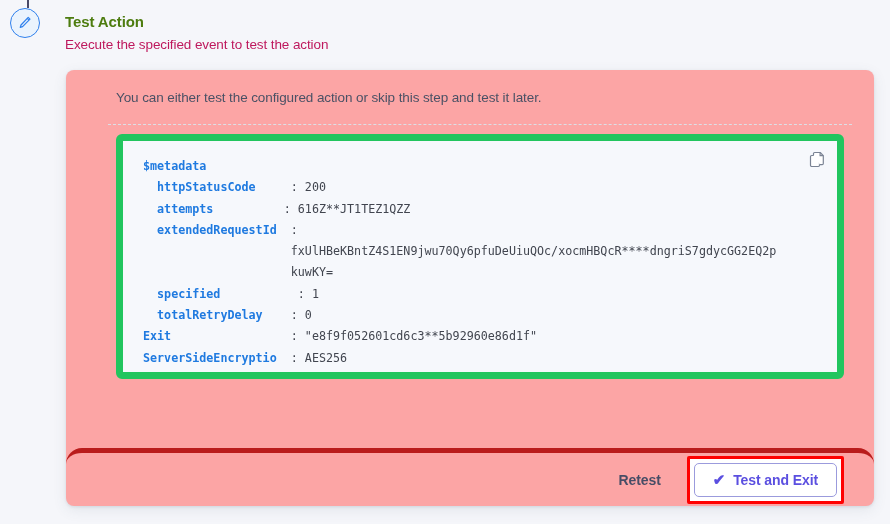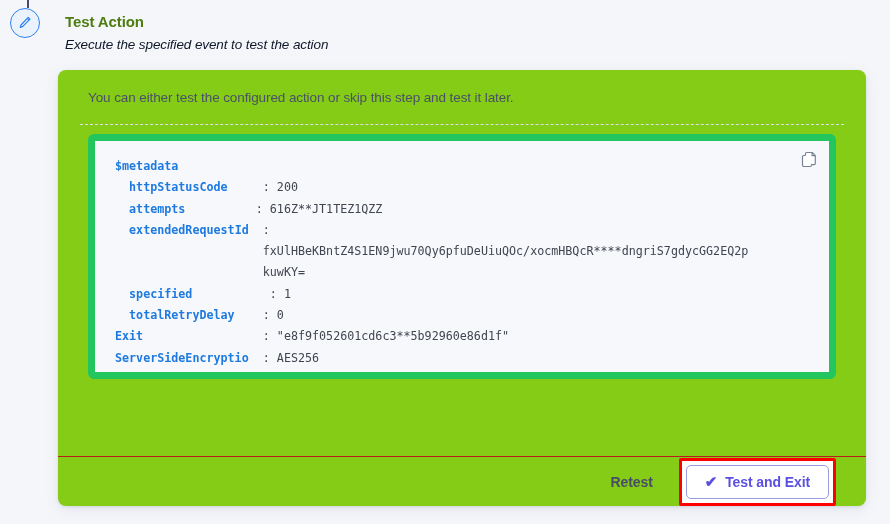--- a/index.html
+++ b/index.html
@@ -57,39 +57,39 @@
   .section-title {
     font-size: 15px;
     font-weight: bold;
     color: #4d7c0f;
     line-height: 20px;
     margin: 0;
     letter-spacing: -0.1px;
   }
   .section-sub {
     font-size: 13.5px;
-    color: #0f172a;
+    color: #be185d;
     line-height: 19px;
     margin: 3px 0 5px 0;
     letter-spacing: -0.1px;
-    font-style: italic;
   }
 
   
   .card {
     position: absolute;
-    left: 58px;
+    left: 66px;
     top: 70px;
     width: 808px;
     height: 436px;
-    background: #84cc16;
+    background: #fca5a5;
     border-radius: 8px;
     box-shadow: 0 1px 3px rgba(67,90,111,0.12), 0 4px 14px rgba(67,90,111,0.10);
     box-sizing: border-box;
     overflow: hidden;
+    padding-left: 20px;
   }
 
   .card-intro {
     font-size: 13.5px;
     color: #4a5165;
     padding: 18px 30px 0 30px;
     line-height: 20px;
     letter-spacing: -0.1px;
   }
 
@@ -147,27 +147,28 @@
     white-space: pre;
   }
   .k { color: #1f7ae0; font-weight: bold; }
 
   
   .card-footer {
     position: absolute;
     left: 0;
     bottom: 0;
     width: 100%;
-    height: 50px;
-    border-top: 1px solid #b91c1c;
+    height: 58px;
+    border-top: 5px solid #b91c1c;
     box-sizing: border-box;
     display: flex;
     align-items: center;
     justify-content: flex-end;
     padding-right: 30px;
+    border-radius: 16px;
   }
   .btn-retest {
     font-size: 14px;
     color: #474d66;
     font-weight: bold;
     background: none;
     border: none;
     cursor: pointer;
     padding: 8px 14px;
     letter-spacing: -0.1px;

